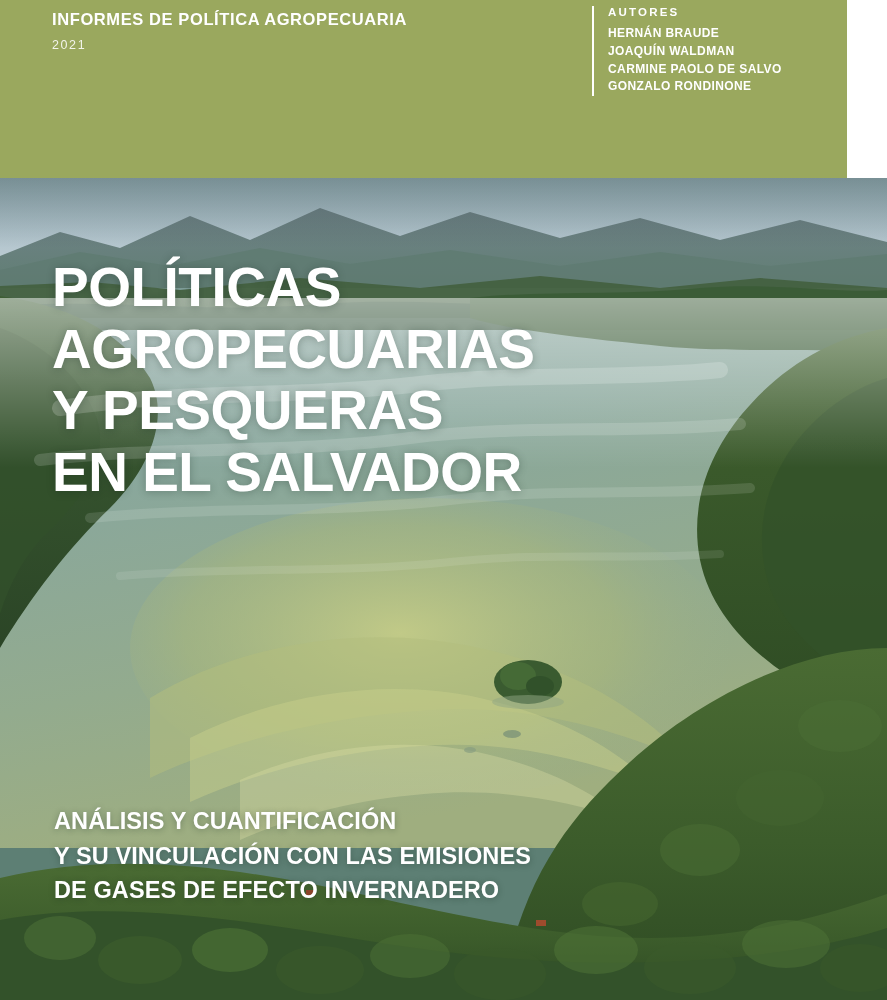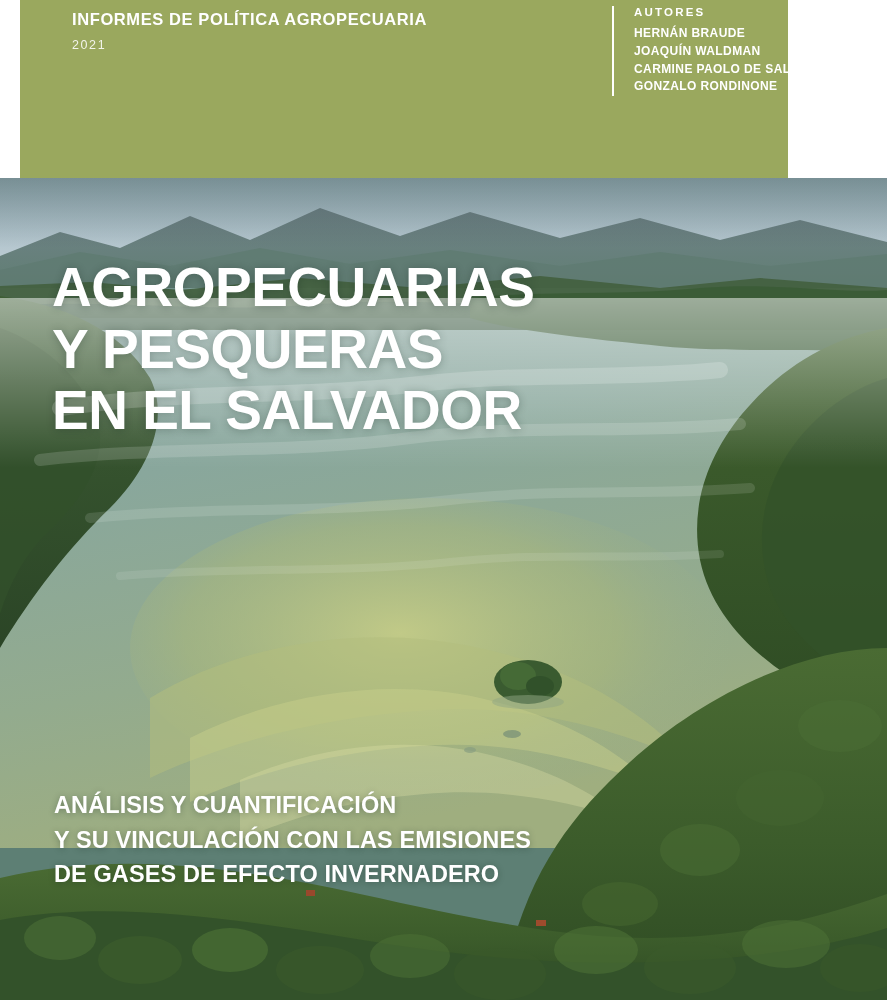--- a/index.html
+++ b/index.html
@@ -19,24 +19,23 @@
     height: 1000px;
     overflow: hidden;
     background: #ffffff;
   }
 
   
   .header-band {
     position: absolute;
     left: 0;
     top: 0;
-    width: 768px;
+    width: 847px;
     height: 178px;
     background: #9aa85e;
-    margin-left: 20px;
   }
   .header-left {
     position: absolute;
     left: 52px;
     top: 10px;
   }
   .series-title {
     font-family: "Liberation Sans", sans-serif;
     font-size: 16.5px;
     font-weight: bold;
@@ -52,21 +51,21 @@
     font-size: 12.5px;
     font-weight: normal;
     letter-spacing: 1.6px;
     color: #f2f4ea;
   }
 
   .authors-block {
     position: absolute;
     left: 592px;
     top: 6px;
-    padding-left: 20px;
+    padding-left: 14px;
     border-left: 2px solid #ffffff;
   }
   .authors-label {
     font-size: 11.5px;
     font-weight: bold;
     letter-spacing: 2.2px;
     color: #ffffff;
     text-transform: uppercase;
     line-height: 1.2;
     margin-bottom: 5px;
@@ -116,21 +115,21 @@
     color: #ffffff;
     text-transform: uppercase;
     white-space: nowrap;
     text-shadow: 0 1px 8px rgba(20,40,30,0.30);
   }
 
   
   .subtitle {
     position: absolute;
     left: 54px;
-    top: 610px;
+    top: 626px;
     z-index: 5;
   }
   .subtitle .sline {
     font-family: "Liberation Sans", sans-serif;
     font-weight: bold;
     font-size: 23.5px;
     line-height: 1.47;
     letter-spacing: 0.1px;
     color: #ffffff;
     text-transform: uppercase;
@@ -266,20 +265,21 @@
         <ellipse cx="620" cy="726" rx="38" ry="22" fill="#476830"></ellipse>
       </g>
 
       <rect x="306" y="712" width="9" height="6" fill="#a8432c" opacity="0.85"></rect>
       <rect x="536" y="742" width="10" height="6" fill="#b04a2f" opacity="0.85"></rect>
 
       <rect x="0" y="0" width="887" height="70" fill="url(#darkTop)"></rect>
     </svg>
 
     <div class="main-title">
+      <div class="line">POLÍTICAS</div>
       <div class="line">AGROPECUARIAS</div>
       <div class="line">Y PESQUERAS</div>
       <div class="line">EN EL SALVADOR</div>
     </div>
 
     <div class="subtitle">
       <div class="sline">ANÁLISIS Y CUANTIFICACIÓN</div>
       <div class="sline">Y SU VINCULACIÓN CON LAS EMISIONES</div>
       <div class="sline">DE GASES DE EFECTO INVERNADERO</div>
     </div>

